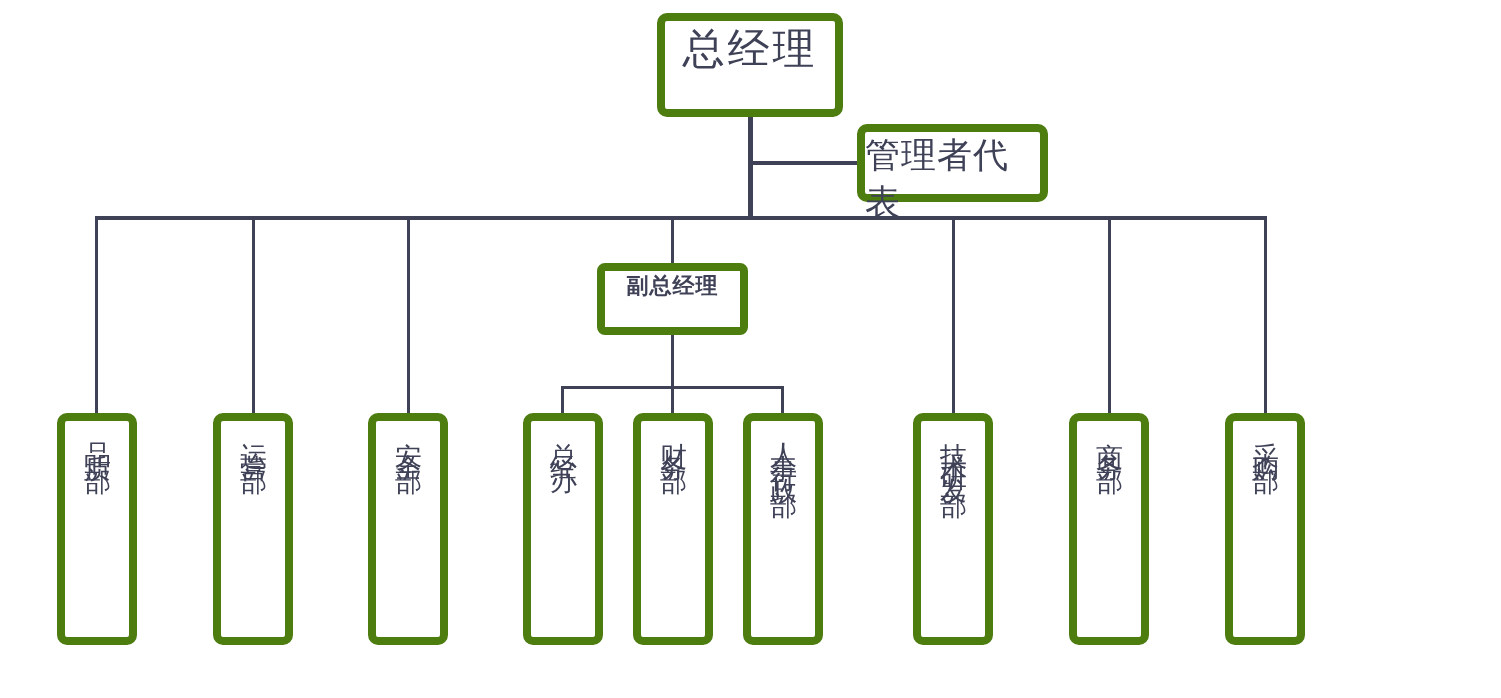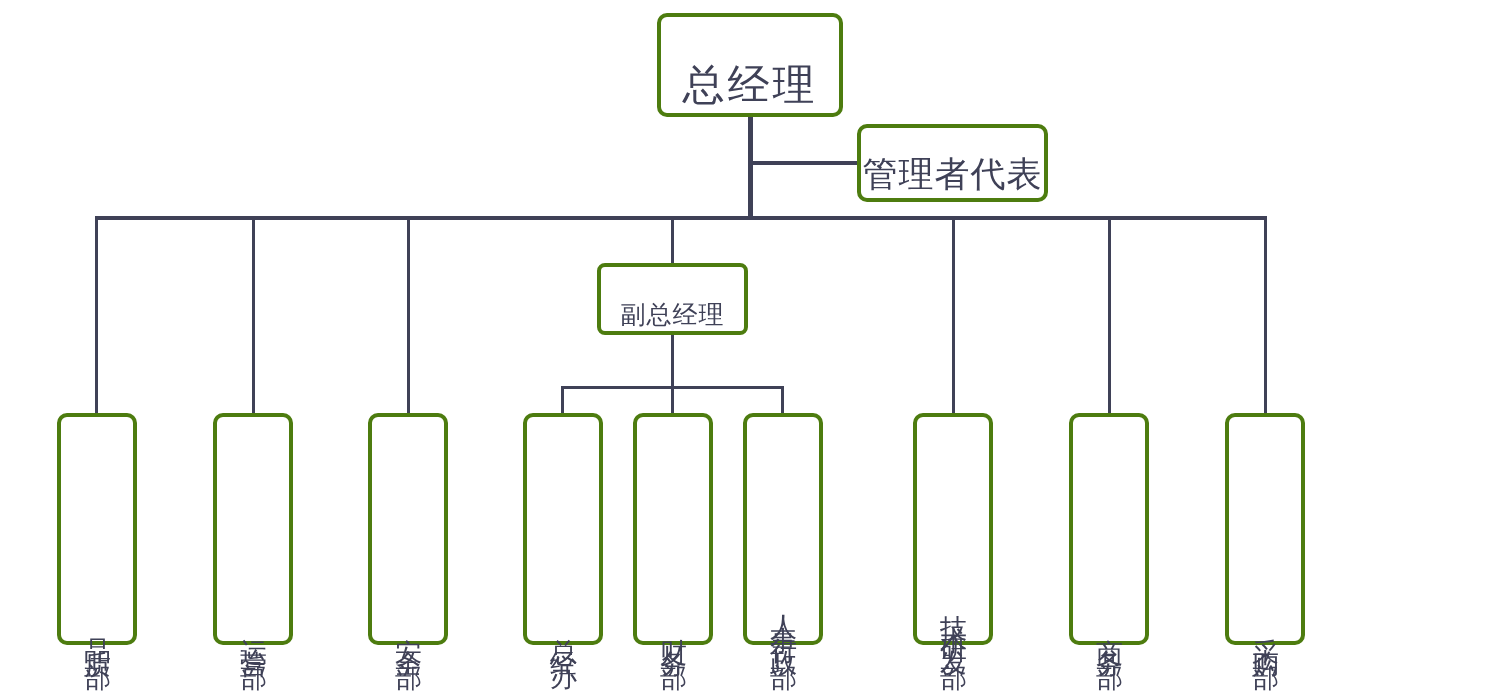--- a/index.html
+++ b/index.html
@@ -12,40 +12,40 @@
     position: relative;
     width: 1501px;
     height: 698px;
     background: #ffffff;
     overflow: hidden;
     color: #3f4157;
   }
   .box {
     position: absolute;
     box-sizing: border-box;
-    border: 4px solid #4d7c0f;
+    border: 8px solid #4d7c0f;
     border-radius: 10px;
     background: #ffffff;
     display: flex;
-    align-items: flex-end;
+    align-items: flex-start;
     justify-content: center;
     color: #3f4157;
     z-index: 2;
   }
   .conn {
     position: absolute;
     background: #3f4157;
     z-index: 1;
   }
   .gm-box    { left: 657px; top: 13px;  width: 186px; height: 104px; }
   .gm-box .hlabel { font-size: 42px; letter-spacing: 3px; font-weight: 400; }
   .rep-box   { left: 857px; top: 124px; width: 191px; height: 78px; }
   .rep-box .hlabel { font-size: 35px; letter-spacing: 1px; font-weight: 300; }
   .vgm-box   { left: 597px; top: 263px; width: 151px; height: 72px; border-radius: 8px; }
-  .vgm-box .hlabel { font-size: 25px; letter-spacing: 1px; font-weight: 400; }
+  .vgm-box .hlabel { font-size: 22px; letter-spacing: 1px; font-weight: 700; }
   .dept {
     top: 413px;
     width: 80px;
     height: 232px;
   }
   .vlabel {
     writing-mode: vertical-rl;
     text-orientation: upright;
     font-size: 27px;
     line-height: 1;

